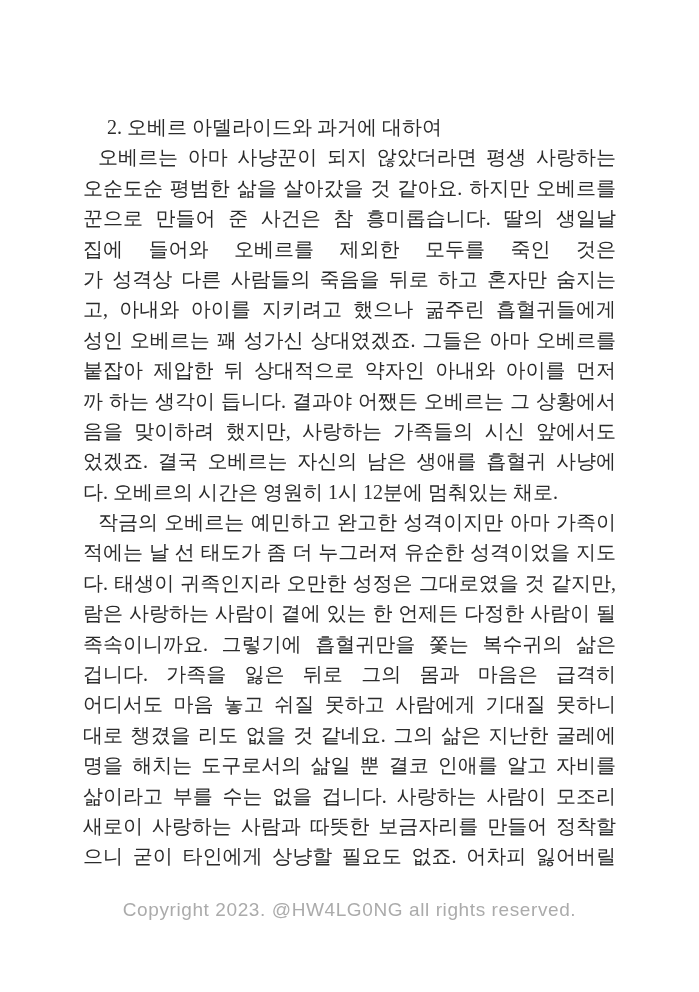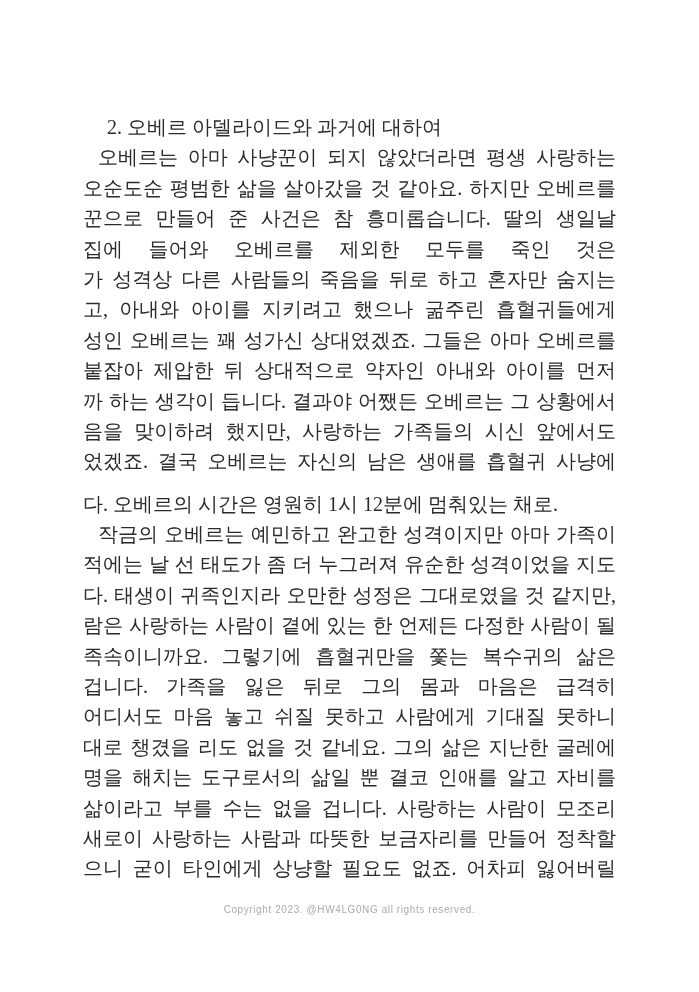--- a/index.html
+++ b/index.html
@@ -33,32 +33,31 @@
   }
   .line.title {
     text-indent: 24px;
     text-align-last: left;
   }
   .line.first {
     text-indent: 15px;
   }
   .line.paraend {
     text-align-last: left;
-    margin-top: 12px;
   }
   .footer {
     position: absolute;
     left: 0;
     right: 0;
     top: 899px;
     height: 22px;
     line-height: 22px;
     text-align: center;
     font-family: "Liberation Sans", "DejaVu Sans", sans-serif;
-    font-size: 10px;
+    font-size: 19px;
     letter-spacing: 0.6px;
     color: #ababab;
   }
 </style>
 </head>
 <body>
 
 <div class="page">
   <div class="content">
 

